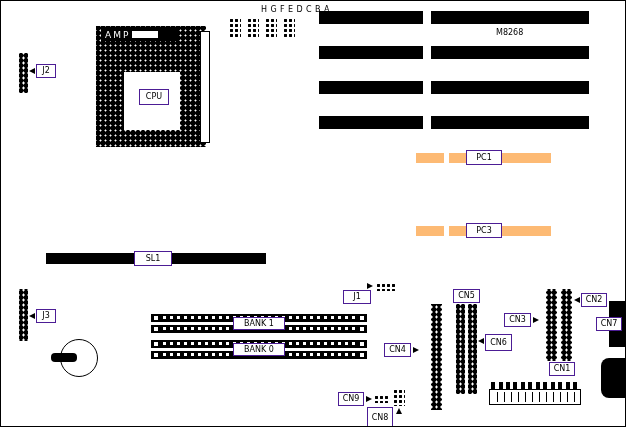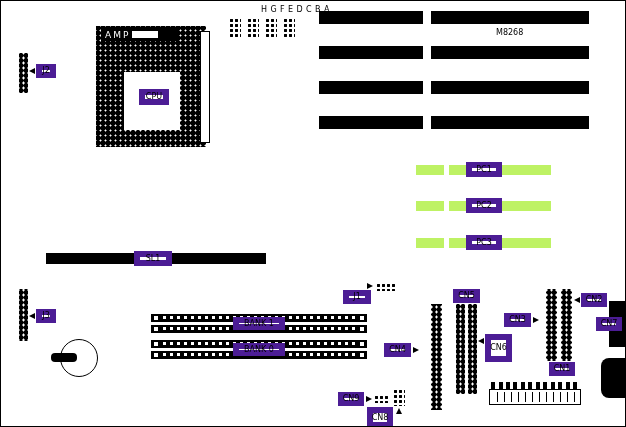--- a/index.html
+++ b/index.html
@@ -1,20 +1,20 @@
 <!DOCTYPE html>
 <html><head>
 <meta charset="utf-8">
 <style>
   * { margin:0; padding:0; box-sizing:border-box; }
   body { background:#fff; font-family:"DejaVu Sans", sans-serif; }
   #board { position:relative; width:626px; height:427px; background:#fff; border:1px solid #000; overflow:hidden; }
   .abs { position:absolute; }
   .blk { position:absolute; background:#000; }
-  .lbl { position:absolute; background:#fff; border:6px solid #4c1d95; font-size:8px; line-height:1;
+  .lbl { position:absolute; background:#fff; border:1px solid #4c1d95; font-size:8px; line-height:1;
          display:flex; align-items:center; justify-content:center; white-space:nowrap; z-index:5; color:#000; }
   .txt { position:absolute; font-size:8px; color:#000; white-space:nowrap; z-index:4; }
   .arrow { position:absolute; width:0; height:0; z-index:6; }
   .arrow.left  { border-top:3px solid transparent; border-bottom:3px solid transparent; border-right:6px solid #000; }
   .arrow.right { border-top:3px solid transparent; border-bottom:3px solid transparent; border-left:6px solid #000; }
   .arrow.up    { border-left:3px solid transparent; border-right:3px solid transparent; border-bottom:6px solid #000; }
   .cpu-socket { position:absolute; background-color:#000;
         background-image: radial-gradient(#fff 0.9px, transparent 1.1px);
         background-size:5px 5px; background-position:2px 2px; }
   .vpins { position:absolute; background-color:#000;
@@ -24,21 +24,21 @@
         background-image: radial-gradient(#000 1.4px, transparent 1.6px);
         background-size:5px 5px; background-position:1px 1px; }
   .simm { position:absolute; height:8px; background-color:#000;
         background-image:
           linear-gradient(#fff,#fff),
           linear-gradient(#fff,#fff),
           repeating-linear-gradient(90deg,#fff 0px,#fff 3px, transparent 3px, transparent 7px);
         background-repeat:no-repeat;
         background-size:4px 4px, 4px 4px, calc(100% - 24px) 3px;
         background-position:3px 2px, calc(100% - 3px) 2px, 12px 2px; }
-  .pci { position:absolute; width:135px; height:10px; background:#bef264;margin-top:12px; }
+  .pci { position:absolute; width:135px; height:10px; background:#fdba74; }
   .pci-key { position:absolute; left:28px; top:0; width:5px; height:100%; background:#fff; }
   .pci-lbl { left:50px; top:-3px; width:36px; height:15px; }
   .power-top { height:7px; margin:0 2px;
         background-image:repeating-linear-gradient(90deg,#000 0px,#000 4px, transparent 4px, transparent 7.5px); }
   .power-bottom { height:16px; border:1px solid #000; background-color:#fff; padding:2px;
         background-image:repeating-linear-gradient(90deg,#000 0px,#000 1px, transparent 1px, transparent 7px);
         background-clip:content-box; }
 </style>
 </head>
 <body>
@@ -71,24 +71,20 @@
   <div class="blk" style="left:430px; top:10px;  width:158px; height:13px;"></div>
   <div class="blk" style="left:430px; top:45px;  width:158px; height:13px;"></div>
   <div class="blk" style="left:430px; top:80px;  width:158px; height:13px;"></div>
   <div class="blk" style="left:430px; top:115px; width:158px; height:13px;"></div>
   <div class="txt" style="left:495px; top:27px;">M8268</div>
 
   <div class="pci" style="left:415px; top:152px;">
     <div class="pci-key"></div>
     <div class="lbl pci-lbl">PC1</div>
   </div>
-  <div class="pci" style="left:415px; top:188px;">
-    <div class="pci-key"></div>
-    <div class="lbl pci-lbl">PC2</div>
-  </div>
   <div class="pci" style="left:415px; top:225px;">
     <div class="pci-key"></div>
     <div class="lbl pci-lbl">PC3</div>
   </div>
 
   <div class="blk" style="left:45px; top:252px; width:220px; height:11px;"></div>
   <div class="lbl" style="left:133px; top:250px; width:38px; height:15px;">SL1</div>
 
   <div class="vpins" style="left:18px; top:288px; width:9px; height:52px;"></div>
   <div class="arrow left" style="left:28px; top:312px;"></div>
@@ -107,21 +103,21 @@
   <div class="lbl" style="left:342px; top:289px; width:28px; height:14px;">J1</div>
   <div class="arrow right" style="left:366px; top:282px;"></div>
   <div class="dotgrid" style="left:374px; top:281px; width:20px; height:9px;"></div>
 
   <div class="vpins" style="left:430px; top:303px; width:11px; height:106px;"></div>
   <div class="vpins" style="left:455px; top:303px; width:9px; height:90px;"></div>
   <div class="vpins" style="left:467px; top:303px; width:9px; height:90px;"></div>
   <div class="lbl" style="left:452px; top:288px; width:27px; height:14px;">CN5</div>
   <div class="lbl" style="left:383px; top:342px; width:27px; height:14px;">CN4</div>
   <div class="arrow right" style="left:412px; top:346px;"></div>
-  <div class="lbl" style="left:484px; top:333px; width:27px; height:28px;">CN6</div>
+  <div class="lbl" style="left:484px; top:333px; width:27px; height:17px;">CN6</div>
   <div class="arrow left" style="left:477px; top:337px;"></div>
   <div class="lbl" style="left:503px; top:312px; width:27px; height:14px;">CN3</div>
   <div class="arrow right" style="left:532px; top:316px;"></div>
 
   <div class="vpins" style="left:545px; top:288px; width:11px; height:72px;"></div>
   <div class="vpins" style="left:560px; top:288px; width:11px; height:72px;"></div>
   <div class="arrow left" style="left:573px; top:296px;"></div>
   <div class="lbl" style="left:580px; top:292px; width:26px; height:14px;">CN2</div>
   <div class="lbl" style="left:548px; top:361px; width:26px; height:14px;">CN1</div>
 

